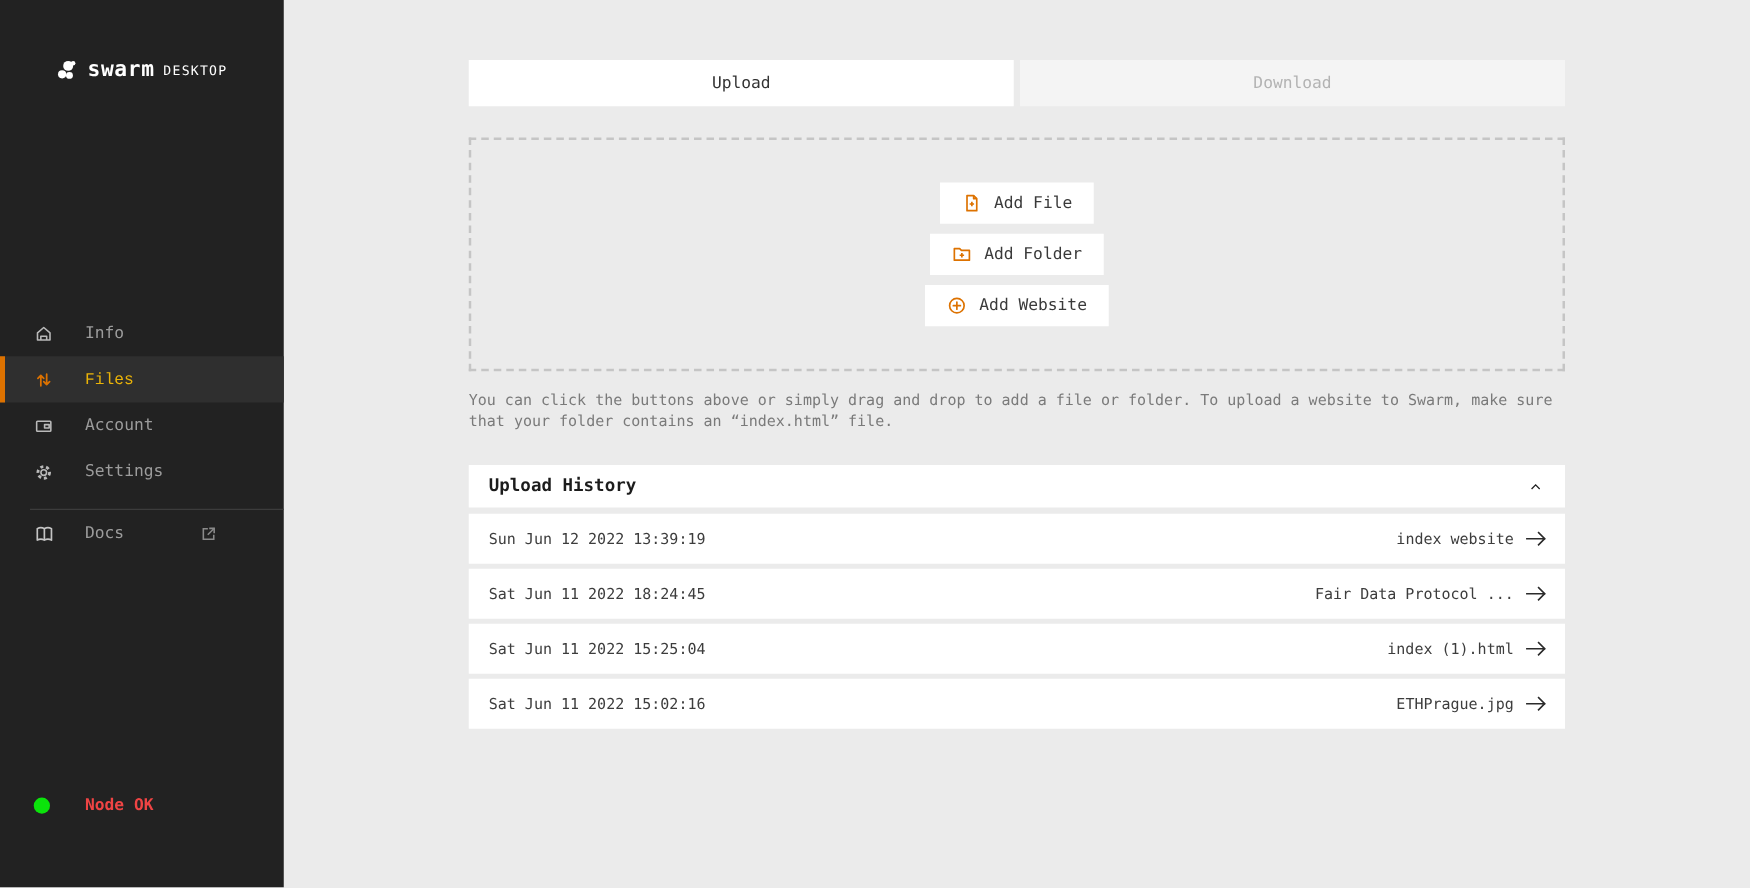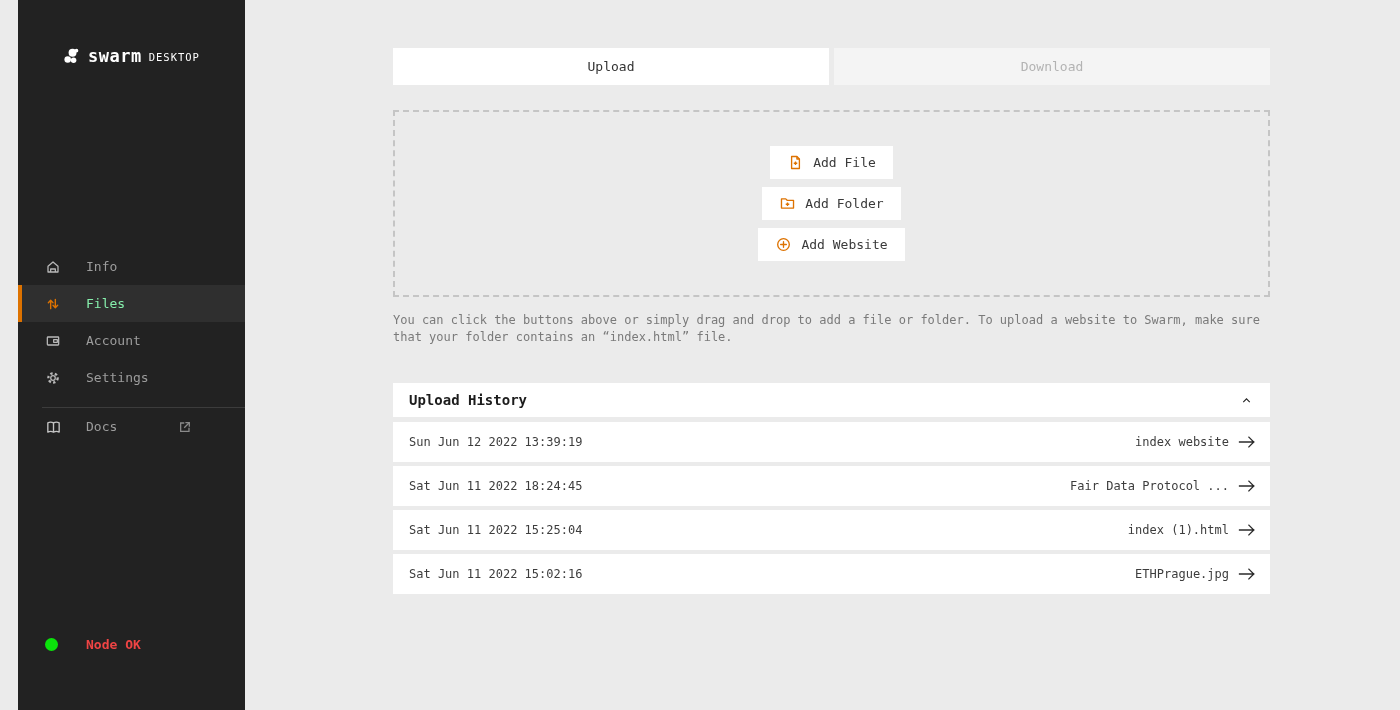--- a/index.html
+++ b/index.html
@@ -2,42 +2,42 @@
 <html><head>
 <meta charset="utf-8">
 <style>
   * { margin: 0; padding: 0; box-sizing: border-box; }
   html, body { width: 1400px; height: 710px; }
   body {
     font-family: "DejaVu Sans Mono", "Liberation Mono", monospace;
     background: #ebebeb;
     overflow: hidden;
   }
-  .app { display: flex; width: 1148px; height: 710px; padding-left: 18px; }
+  .app { display: flex; width: 1148px; height: 710px; }
 
   
   .sidebar {
     width: 227px; min-width: 227px; height: 710px;
     background: #222222;
     display: flex; flex-direction: column;
     color: #9c9c9c;
   }
   .logo { display: flex; align-items: center; gap: 7px; padding: 46px 0 0 44px; }
   .logo-brand { color: #ffffff; font-weight: bold; font-size: 17px; letter-spacing: 0.5px; }
   .logo-suffix { color: #ffffff; font-size: 10.5px; letter-spacing: 1px; margin-top: 2px; }
   .nav { margin-top: 182px; display: flex; flex-direction: column; }
   .nav-item {
     position: relative;
     display: flex; align-items: center;
     height: 37px; padding-left: 27px;
     font-size: 13px; color: #9c9c9c;
     cursor: pointer;
   }
   .nav-item .nav-icon { width: 16px; height: 16px; margin-right: 25px; color: #b9b9b9; display: flex; align-items: center; justify-content: center; }
-  .nav-item.active { background: #2f2f2f; color: #86efac; }
+  .nav-item.active { background: #2f2f2f; color: #eab308; font-family: Liberation Mono, monospace; }
   .nav-item.active::before {
     content: ""; position: absolute; left: 0; top: 0; bottom: 0;
     width: 4px; background: #dd7200;
   }
   .nav-item.active .nav-icon { color: #dd7200; }
   .sidebar-divider { border-top: 1px solid #3c3c3c; margin: 11px 0 11px 24px; }
   .docs-item {
     display: flex; align-items: flex-start;
     height: 37px; padding-left: 27px; padding-right: 52px;
     font-size: 13px; color: #9c9c9c; cursor: pointer;
@@ -83,21 +83,21 @@
     font-family: inherit; font-size: 13px; color: #3a3a3a;
     cursor: pointer;
   }
   .dz-button .btn-icon { width: 17px; height: 17px; color: #dd7200; display: flex; align-items: center; }
 
   .helper {
     margin-top: 15px;
     font-size: 12px; line-height: 16.5px; color: #7a7a7a;
   }
 
-  .history { margin-top: 38px; }
+  .history { margin-top: 27px; }
   .history-header {
     height: 34px; background: #ffffff;
     display: flex; align-items: center; justify-content: space-between;
     padding: 0 16px;
     cursor: pointer;
   }
   .history-title { font-size: 14px; font-weight: bold; color: #1c1c1c; }
   .chevron { width: 14px; height: 14px; color: #222222; display: flex; align-items: center; }
   .history-rows { margin-top: 5px; display: flex; flex-direction: column; gap: 4px; }
   .history-row {

